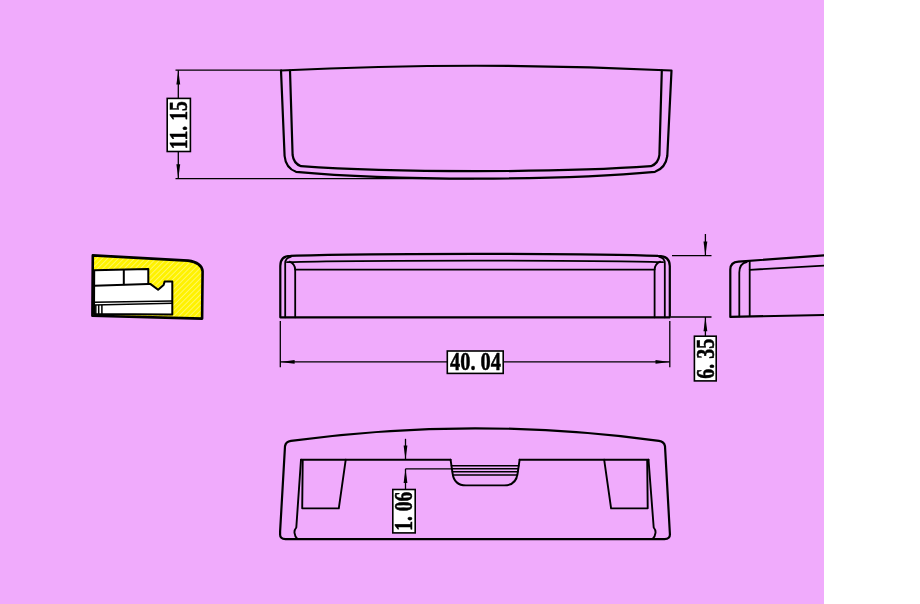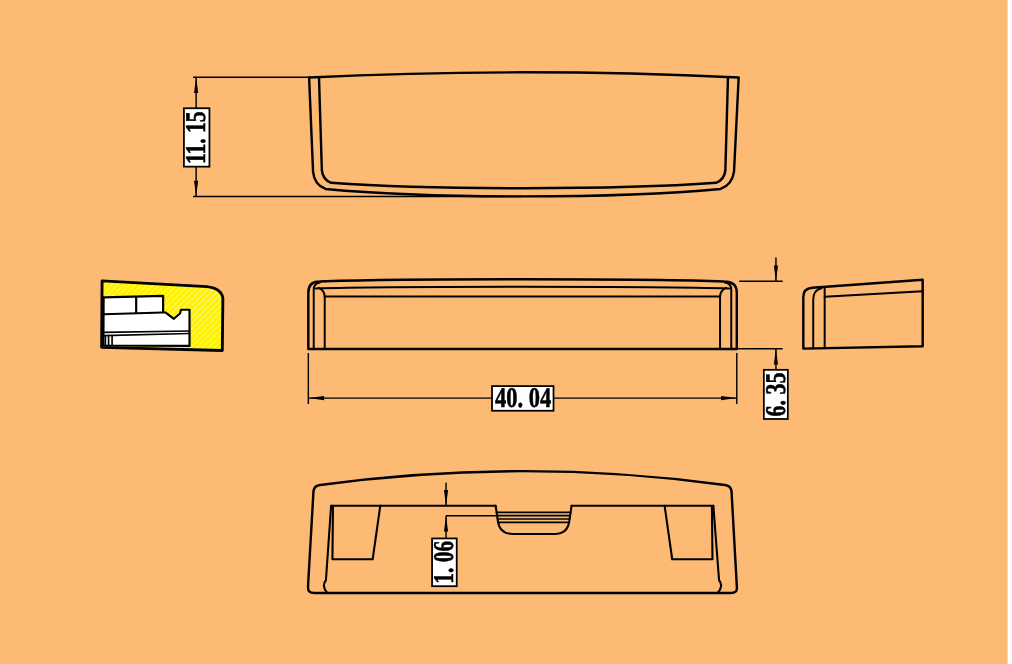--- a/index.html
+++ b/index.html
@@ -1,16 +1,16 @@
 <!DOCTYPE html>
 <html><head>
 <meta charset="utf-8">
 <style>
   html,body{margin:0;padding:0;background:#ffffff;}
-  .page{position:relative;width:916px;height:604px;background:#fdba74;overflow:hidden;
+  .page{position:relative;width:824px;height:604px;background:#f0abfc;overflow:hidden;
         font-family:"Liberation Serif", serif;}
   svg{position:absolute;left:0;top:0;}
   text{font-family:"Liberation Serif", serif;font-weight:bold;fill:#000;stroke:#000;stroke-width:0.5;}
 </style>
 </head>
 <body>
 
 <div class="page">
 <svg width="920" height="604" viewBox="0 0 920 604">
 <defs>

